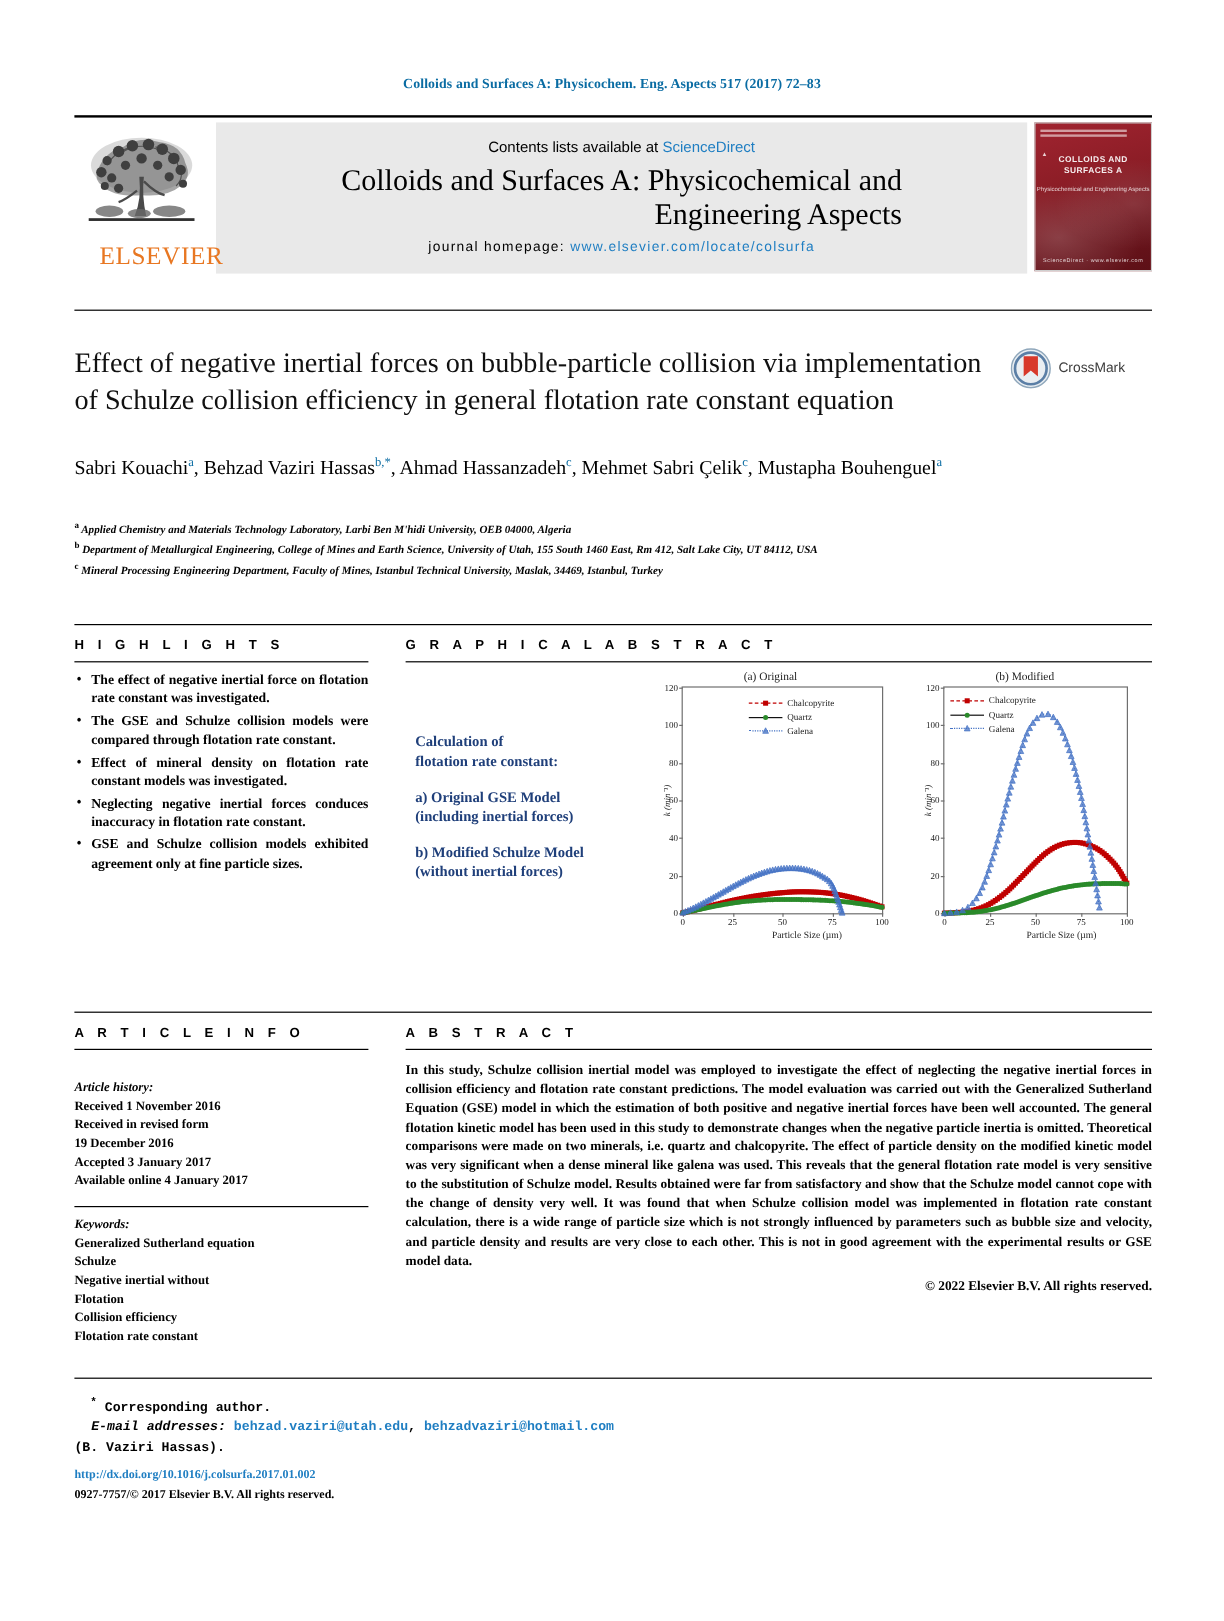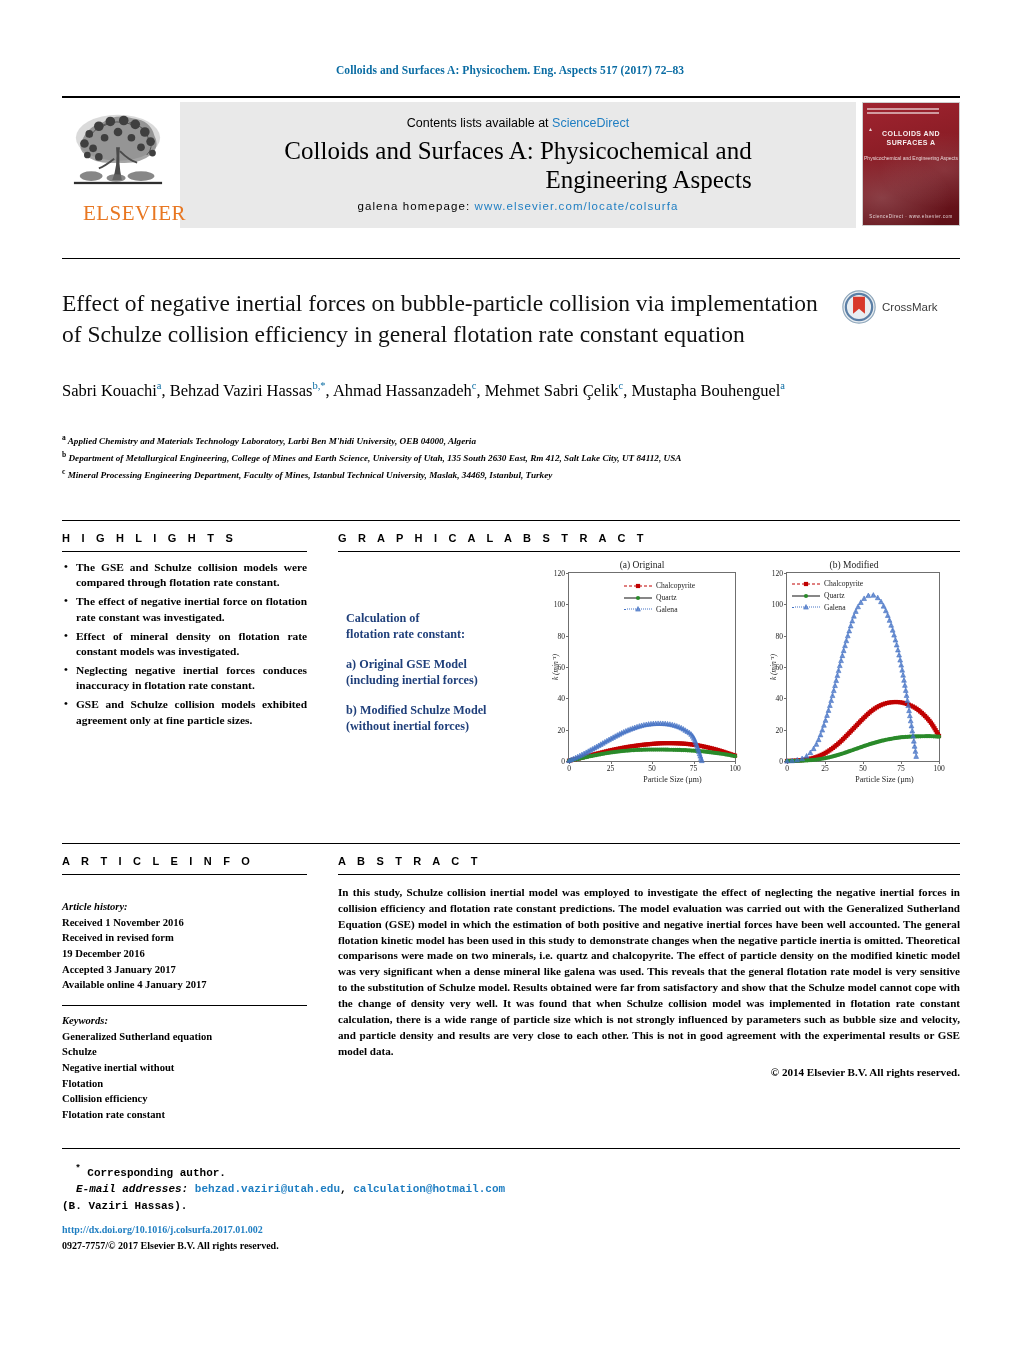--- a/index.html
+++ b/index.html
@@ -245,21 +245,21 @@
 
       <div class="mast-center">
         <div class="contents-line">
           <span>Contents lists available at </span><span class="sd">ScienceDirect</span>
         </div>
         <div class="journal-title">
           <div>Colloids and Surfaces A: Physicochemical and</div>
           <div>Engineering Aspects</div>
         </div>
         <div class="homepage">
-          <span>galena homepage: </span><span class="url">www.elsevier.com/locate/colsurfa</span>
+          <span>journal homepage: </span><span class="url">www.elsevier.com/locate/colsurfa</span>
         </div>
       </div>
 
       <div class="cover">
         <div class="cover-grad"></div>
         <div class="cover-top">
             <i></i>
             <i></i>
           </div>
         <div class="cover-els">▲</div>
@@ -281,32 +281,32 @@
       <path d="M13 8 h14 v20 l-7 -6 l-7 6 z" fill="#d8392b"></path>
       <path d="M13 28 l7 -6 l7 6 v3 h-14 z" fill="#f2f4f6" opacity=".0"></path>
     </svg>
     <span class="cm-text">CrossMark</span>
   </div>
 
   <div class="authors">Sabri Kouachi<sup>a</sup>, Behzad Vaziri Hassas<sup>b,</sup><sup>*</sup>, Ahmad Hassanzadeh<sup>c</sup>, Mehmet Sabri Çelik<sup>c</sup>, Mustapha Bouhenguel<sup>a</sup></div>
 
   <div class="affils">
     <div><sup>a</sup> <span>Applied Chemistry and Materials Technology Laboratory, Larbi Ben M'hidi University, OEB 04000, Algeria</span></div>
-    <div><sup>b</sup> <span>Department of Metallurgical Engineering, College of Mines and Earth Science, University of Utah, 135 South 2630 East, Rm 412, Salt Lake City, UT 84112, USA</span></div>
+    <div><sup>b</sup> <span>Department of Metallurgical Engineering, College of Mines and Earth Science, University of Utah, 155 South 1460 East, Rm 412, Salt Lake City, UT 84112, USA</span></div>
     <div><sup>c</sup> <span>Mineral Processing Engineering Department, Faculty of Mines, Istanbul Technical University, Maslak, 34469, Istanbul, Turkey</span></div>
   </div>
 
   <div class="sec-rule-top" style="top:520px;"></div>
 
   <div class="colL" style="top:532px;">
     <div class="sechead">H I G H L I G H T S</div>
     <div class="hr-thin"></div>
     <ul class="hl-list" style="margin-top:8px;">
+      <li>The effect of negative inertial force on flotation rate constant was investigated.</li>
       <li>The GSE and Schulze collision models were compared through flotation rate constant.</li>
-      <li>The effect of negative inertial force on flotation rate constant was investigated.</li>
       <li>Effect of mineral density on flotation rate constant models was investigated.</li>
       <li>Neglecting negative inertial forces conduces inaccuracy in flotation rate constant.</li>
       <li>GSE and Schulze collision models exhibited agreement only at fine particle sizes.</li>
     </ul>
   </div>
 
   <div class="colR" style="top:532px;">
     <div class="sechead">G R A P H I C A L   A B S T R A C T</div>
     <div class="hr-thin"></div>
 
@@ -968,31 +968,31 @@
       <div>Flotation</div>
       <div>Collision efficiency</div>
       <div>Flotation rate constant</div>
     </div>
   </div>
 
   <div class="colR" style="top:855px;">
     <div class="sechead">A B S T R A C T</div>
     <div class="hr-thin"></div>
     <div class="abstract-text" style="margin-top:10px;">In this study, Schulze collision inertial model was employed to investigate the effect of neglecting the negative inertial forces in collision efficiency and flotation rate constant predictions. The model evaluation was carried out with the Generalized Sutherland Equation (GSE) model in which the estimation of both positive and negative inertial forces have been well accounted. The general flotation kinetic model has been used in this study to demonstrate changes when the negative particle inertia is omitted. Theoretical comparisons were made on two minerals, i.e. quartz and chalcopyrite. The effect of particle density on the modified kinetic model was very significant when a dense mineral like galena was used. This reveals that the general flotation rate model is very sensitive to the substitution of Schulze model. Results obtained were far from satisfactory and show that the Schulze model cannot cope with the change of density very well. It was found that when Schulze collision model was implemented in flotation rate constant calculation, there is a wide range of particle size which is not strongly influenced by parameters such as bubble size and velocity, and particle density and results are very close to each other. This is not in good agreement with the experimental results or GSE model data.</div>
-    <div class="copyright">© 2014 Elsevier B.V. All rights reserved.</div>
+    <div class="copyright">© 2022 Elsevier B.V. All rights reserved.</div>
   </div>
 
   <div class="footer-rule"></div>
   <div class="footnote">
     <div>
       &nbsp;&nbsp;<sup>*</sup>&nbsp;<span>Corresponding author.</span>
     </div>
     <div style="padding-left:14px;">
       <span class="ital">E-mail addresses:</span>
-      <span class="lnk">behzad.vaziri@utah.edu</span><span>, </span><span class="lnk">calculation@hotmail.com</span>
+      <span class="lnk">behzad.vaziri@utah.edu</span><span>, </span><span class="lnk">behzadvaziri@hotmail.com</span>
     </div>
     <div>(B. Vaziri Hassas).</div>
   </div>
   <div class="doi-block">
     <div class="lnk">http://dx.doi.org/10.1016/j.colsurfa.2017.01.002</div>
     <div>0927-7757/© 2017 Elsevier B.V. All rights reserved.</div>
   </div>
 
 </div>
 

